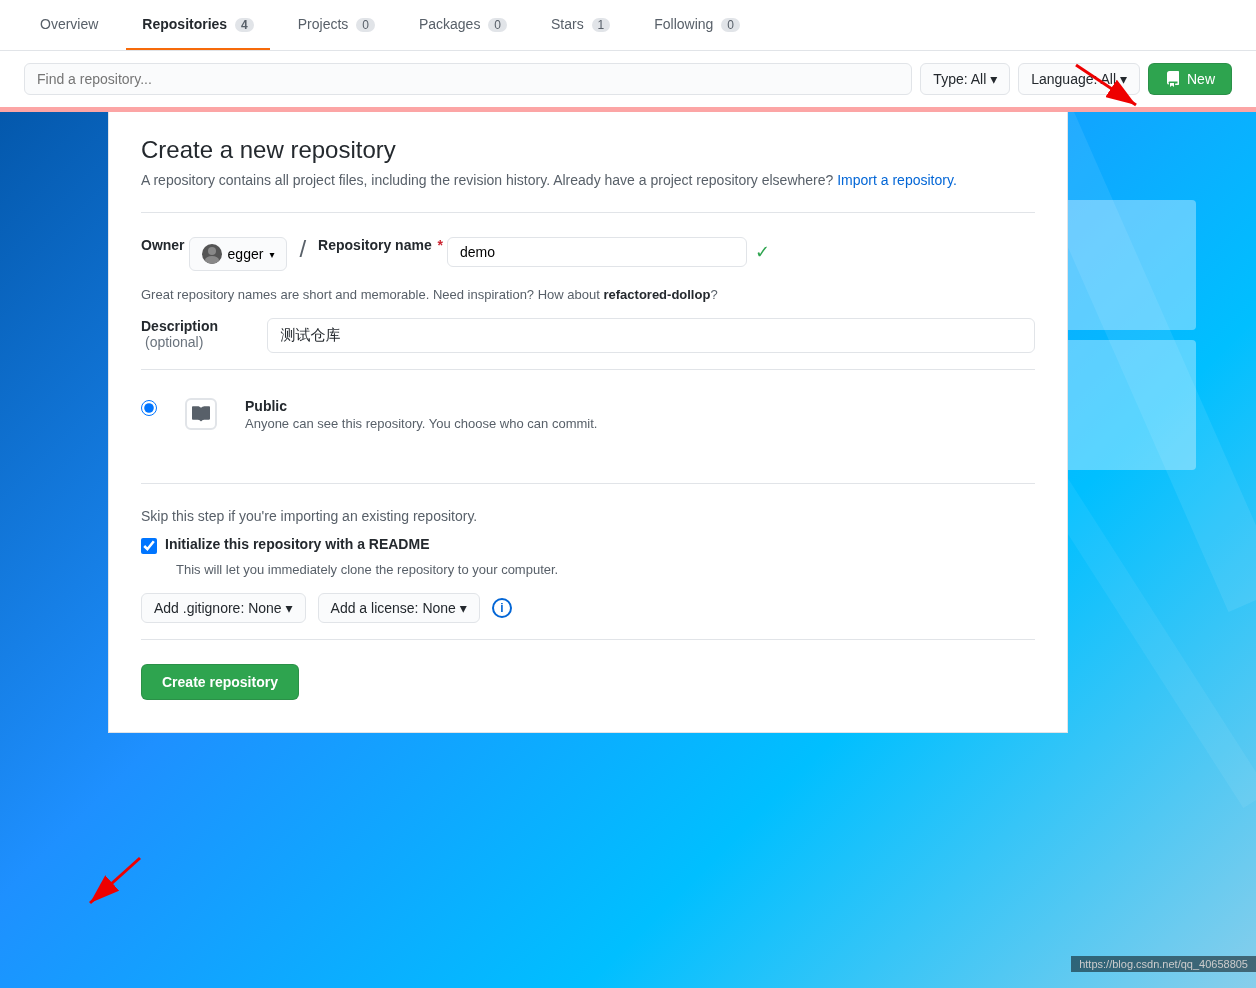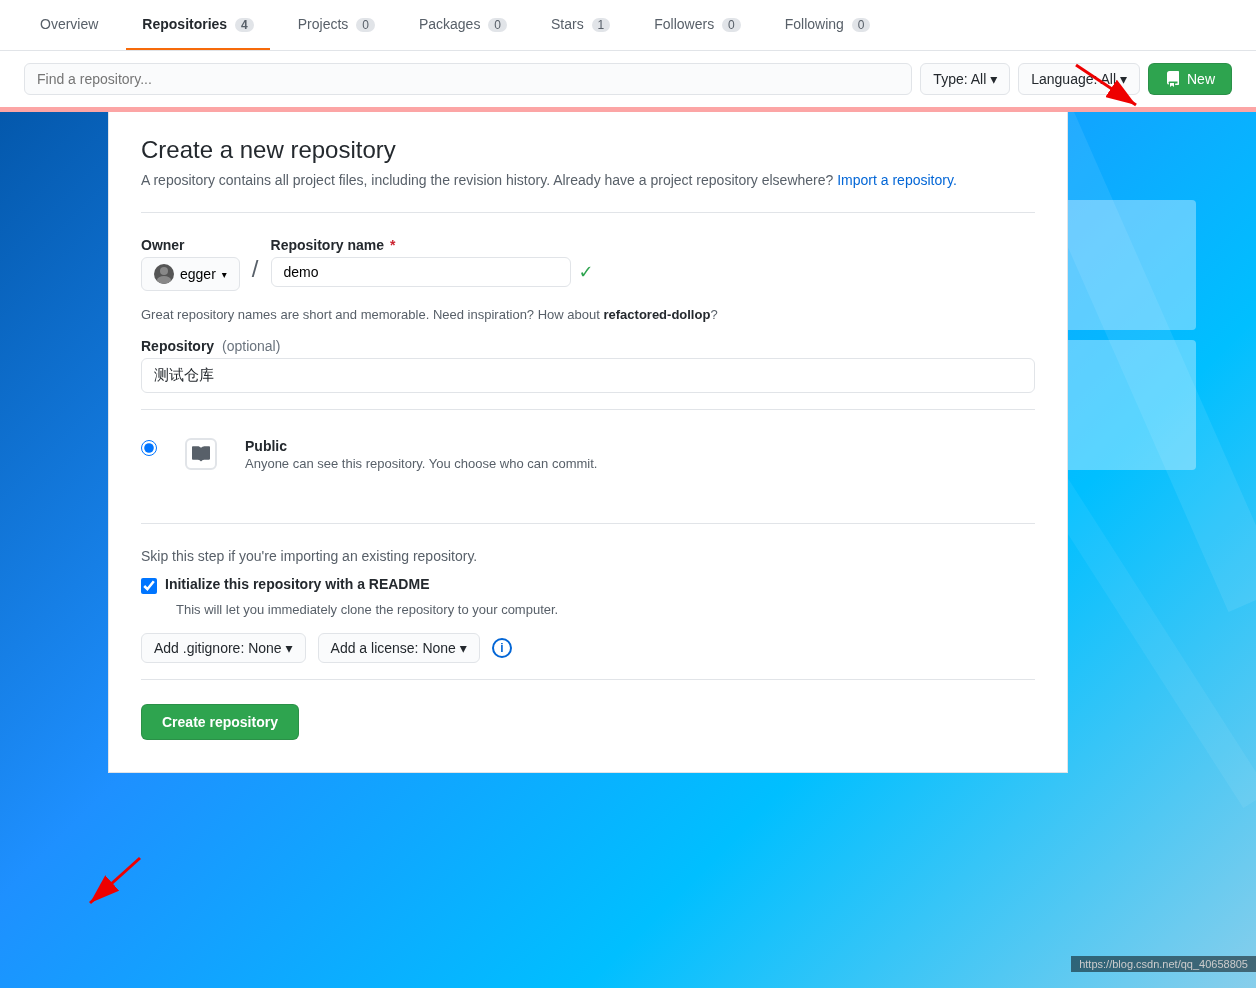--- a/index.html
+++ b/index.html
@@ -157,21 +157,20 @@
 
     .form-row {
       display: flex;
       align-items: flex-start;
       gap: 8px;
       margin-bottom: 16px;
     }
 
     .form-group {
       display: flex;
-      flex-direction: column;
       gap: 4px;
     }
 
     .form-label {
       font-weight: 600;
       font-size: 14px;
       color: #24292e;
     }
 
     .form-label .required {
@@ -446,24 +445,20 @@
         <span>Projects</span>
         <span class="badge">0</span>
       </a>
       <a class="nav-tab">
         <span>Packages</span>
         <span class="badge">0</span>
       </a>
       <a class="nav-tab">
         <span>Stars</span>
         <span class="badge">1</span>
-      </a>
-      <a class="nav-tab">
-        <span>Followers</span>
-        <span class="badge">0</span>
       </a>
       <a class="nav-tab">
         <span>Following</span>
         <span class="badge">0</span>
       </a>
     </div>
   </div>
 
   <div class="toolbar-row">
     <input class="search-input" type="text" placeholder="Find a repository..." style="">
@@ -526,21 +521,21 @@
     </div>
 
     
     <p class="name-hint">
       <span>Great repository names are short and memorable. Need inspiration? How about </span><strong class="suggestion">refactored-dollop</strong><span>?</span>
     </p>
 
     
     <div class="form-group" style="margin-bottom:16px;width:100%;">
       <label class="form-label">
-        <span>Repository</span>
+        <span>Description</span>
         <span style="color:#6a737d;font-weight:400;margin-left:4px;">(optional)</span>
       </label>
       <input class="description-input" type="text" value="测试仓库" style="">
     </div>
 
     
     <div class="visibility-option">
       <input type="radio" class="radio-input" name="visibility" checked="" style="">
       <div class="visibility-icon">
 

